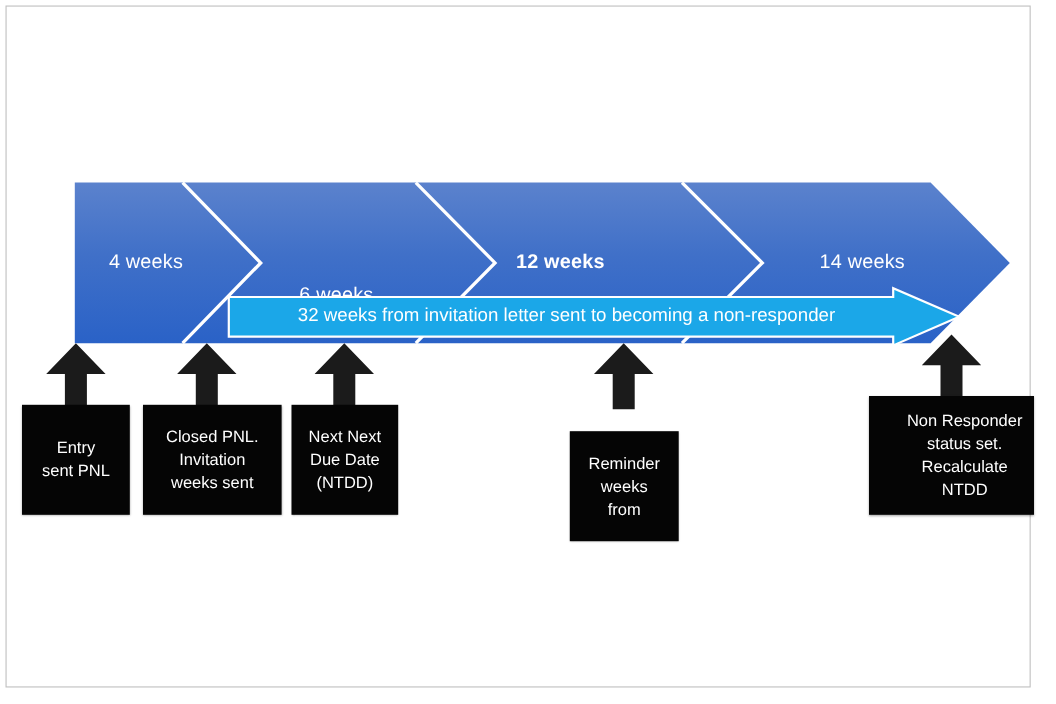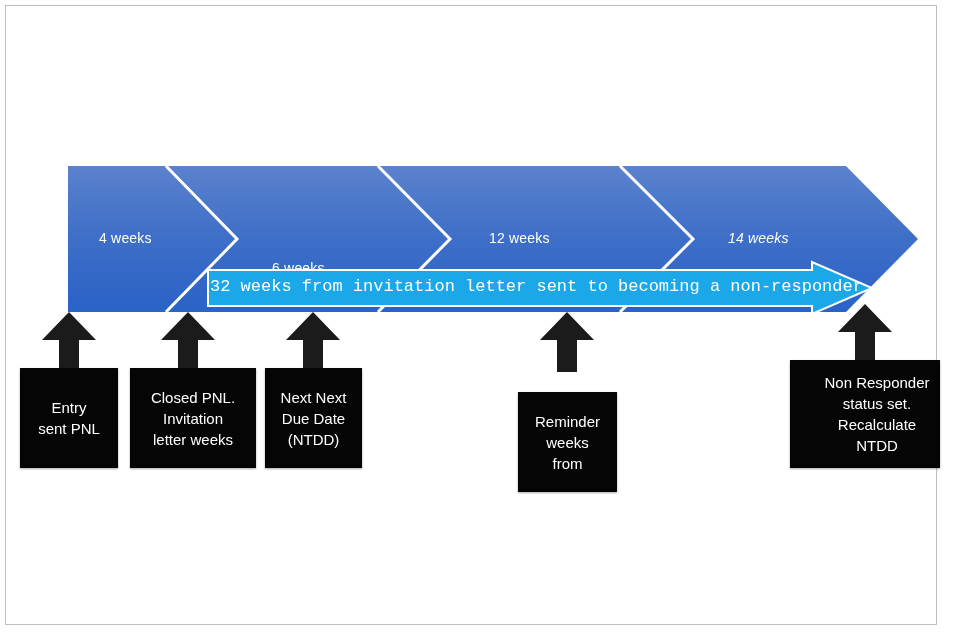--- a/index.html
+++ b/index.html
@@ -43,54 +43,55 @@
   .chevron-band svg {
     display: block;
     width: 850px;
     height: 146px;
     overflow: visible;
   }
 
   .week-label {
     position: absolute;
     color: #ffffff;
-    font-size: 14px;
+    font-size: 18px;
     font-family: "Liberation Sans", sans-serif;
     letter-spacing: 0.2px;
     white-space: nowrap;
     top: 227px;
     line-height: 22px;
   }
   .week-label.w1 { left: 99px; }
   .week-label.w2 { left: 272px; margin-top: 30px; }
-  .week-label.w3 { left: 489px; }
-  .week-label.w4 { left: 728px; font-style: italic; }
+  .week-label.w3 { left: 469px; font-weight: bold; }
+  .week-label.w4 { left: 745px; }
 
   
   .cyan-arrow {
     position: absolute;
     left: 208px;
     top: 262px;
     width: 672px;
     height: 52px;
   }
   .cyan-arrow svg {
     display: block;
     width: 672px;
     height: 52px;
     overflow: visible;
   }
   .cyan-label {
     position: absolute;
     left: 210px;
     top: 274px;
     width: 610px;
+    text-align: center;
     color: #ffffff;
     font-size: 17px;
-    font-family: Liberation Mono, monospace;
+    font-family: Liberation Sans, sans-serif;
     white-space: nowrap;
     line-height: 26px;
   }
 
   
   .callout {
     position: absolute;
   }
   .callout .stem {
     position: absolute;
@@ -174,21 +175,21 @@
   <div class="callout" style="left:130px; top:312px; width:126px; height:156px;">
     <div class="stem" style="left:29px; top:0;">
       <svg width="58" height="60" viewBox="0 0 58 60">
         <path d="M29,0 L56,28 L39,28 L39,60 L19,60 L19,28 L2,28 Z" fill="#1b1b1b"></path>
       </svg>
     </div>
     <div class="box" style="left:0; top:56px; width:126px; height:100px;">
       <div>
         <span>Closed  PNL.</span>
         <span>Invitation</span>
-        <span>letter weeks</span>
+        <span>weeks sent</span>
       </div>
     </div>
   </div>
 
   <div class="callout" style="left:265px; top:312px; width:97px; height:156px;">
     <div class="stem" style="left:19px; top:0;">
       <svg width="58" height="60" viewBox="0 0 58 60">
         <path d="M29,0 L56,28 L39,28 L39,60 L19,60 L19,28 L2,28 Z" fill="#1b1b1b"></path>
       </svg>
     </div>

